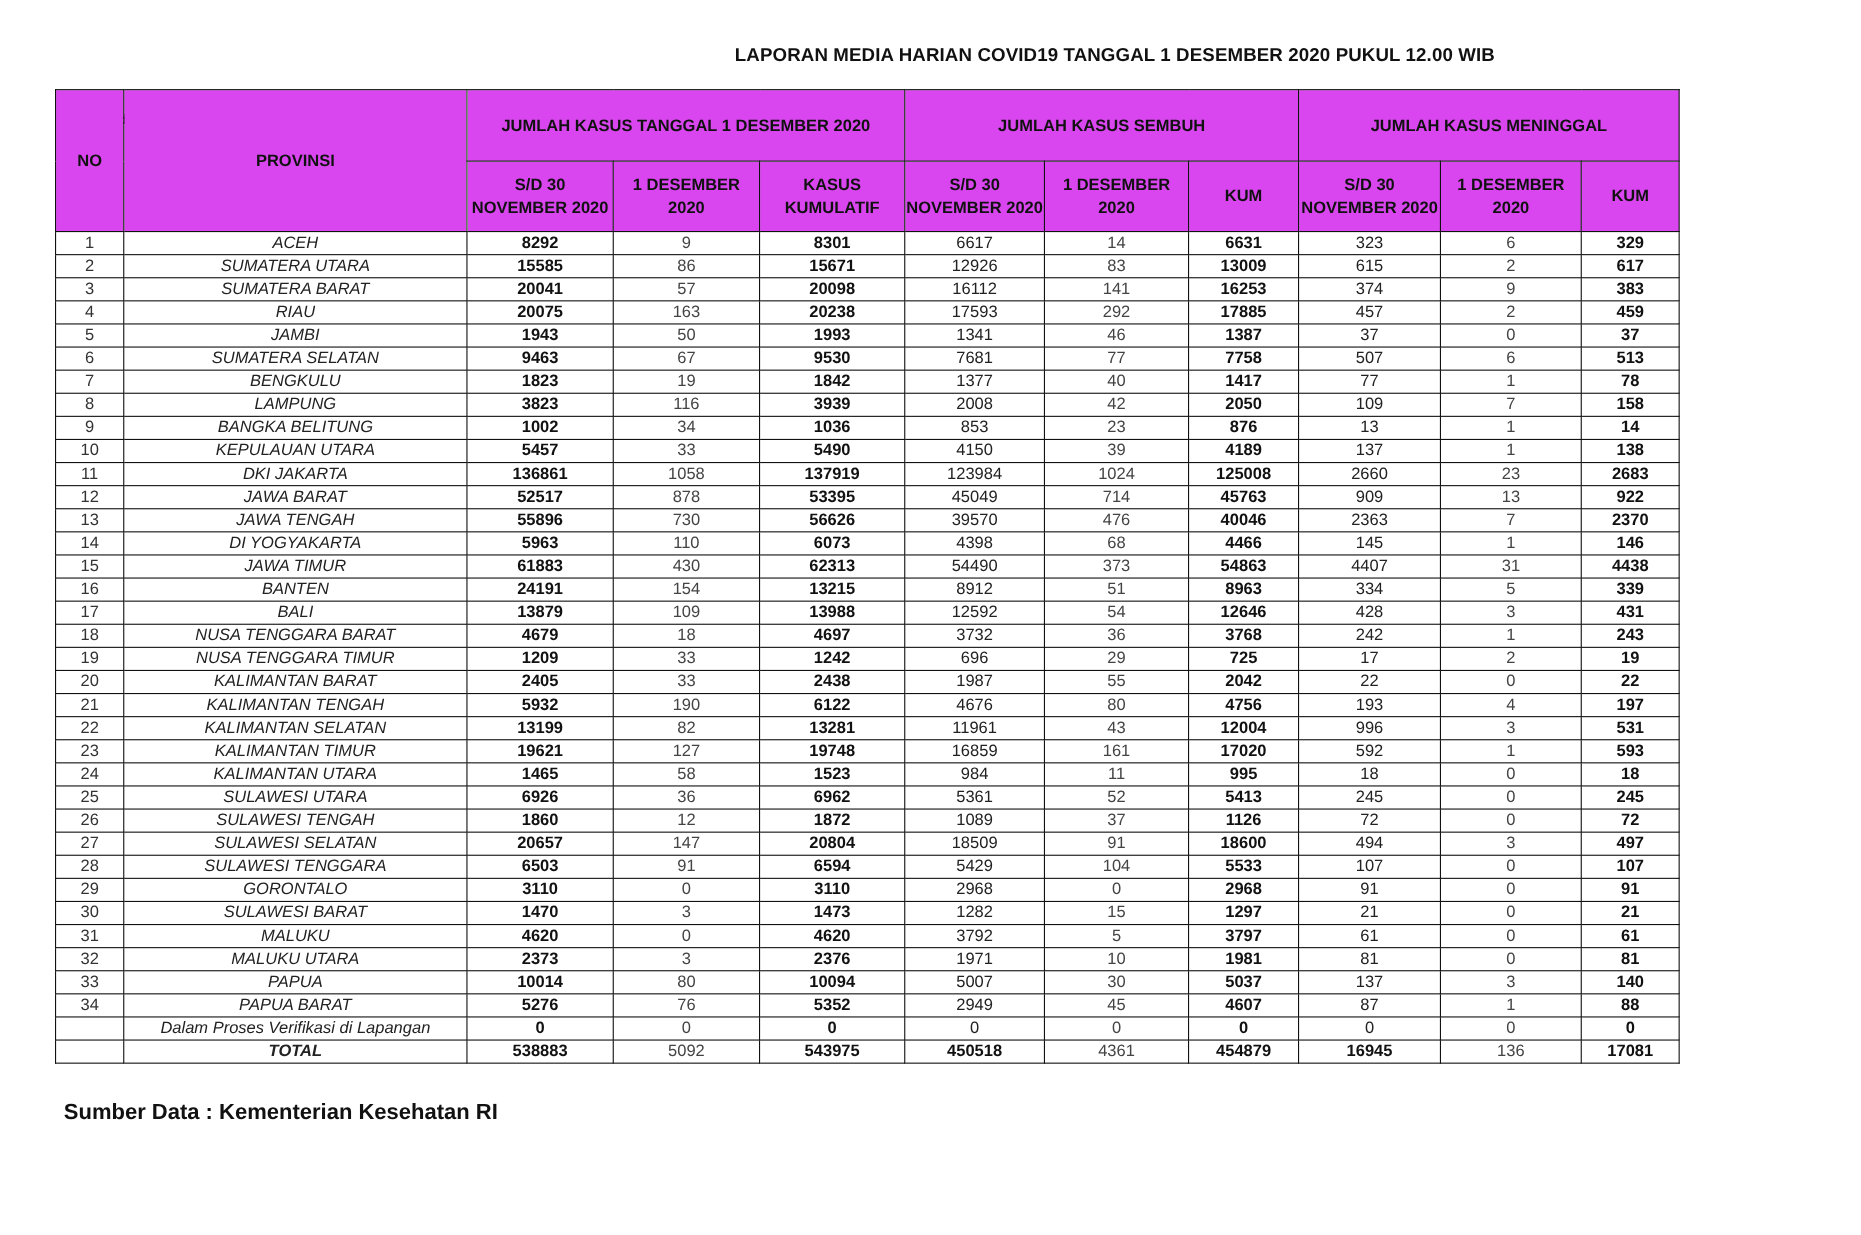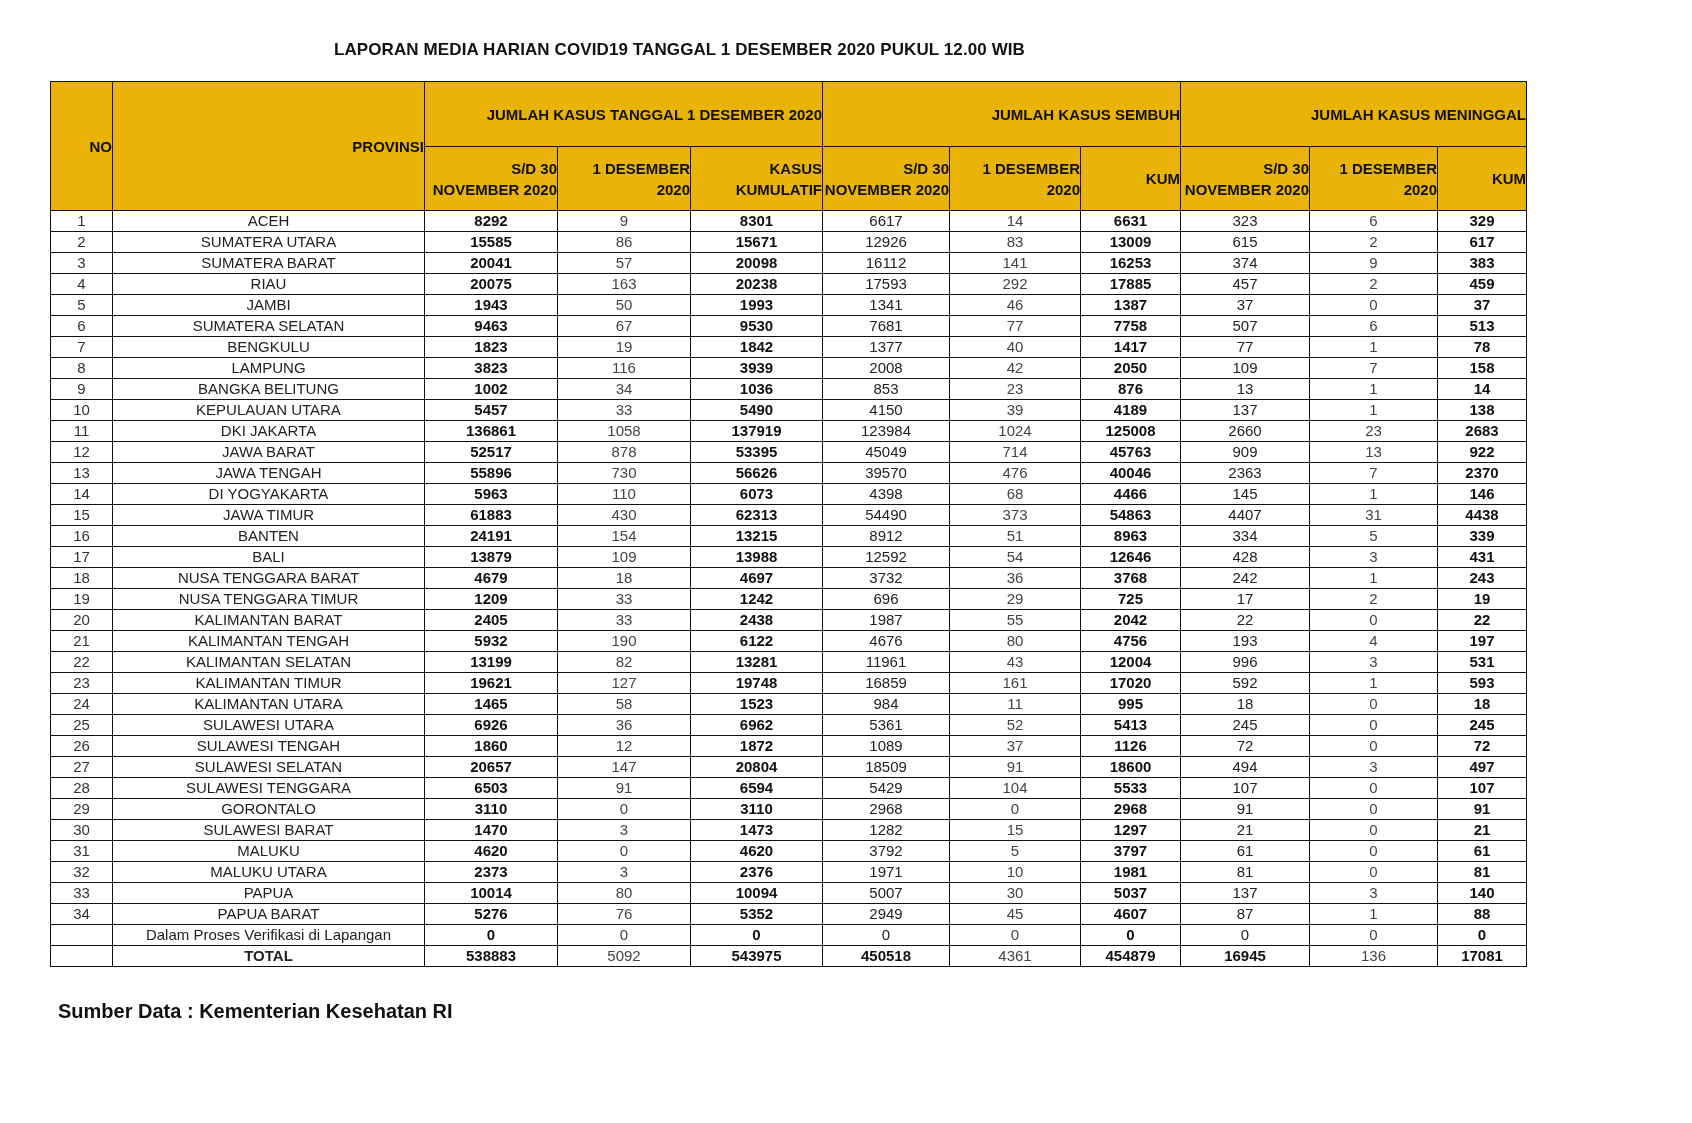--- a/index.html
+++ b/index.html
@@ -1,26 +1,26 @@
 <!DOCTYPE html>
 <html><head>
 <meta charset="utf-8">
 <style>
   html, body { margin:0; padding:0; background:#ffffff; }
   body { width:1692px; height:1123px; position:relative; overflow:hidden; font-family:"Liberation Sans", sans-serif; color:#111; }
-  .title { position:absolute; left:0; width:1359px; top:40px; text-align:center; font-weight:bold; font-size:17px; letter-spacing:0.1px; }
+  .title { position:absolute; left:0; width:1359px; top:40px; text-align:right; font-weight:bold; font-size:17px; letter-spacing:0.1px; }
   .subtitle { position:absolute; left:108px; top:66px; font-weight:bold; font-size:12.5px;margin-top:36px; }
   table.report { position:absolute; left:50px; top:81px; border-collapse:collapse; table-layout:fixed; width:1476px; }
   table.report td, table.report th { border:1.5px solid #111; padding:0; overflow:hidden; white-space:nowrap; }
-  table.report th { background:#eab308; font-weight:bold; font-size:15px; text-align:right; vertical-align:middle; line-height:21px; white-space:normal; }
+  table.report th { background:#d946ef; font-weight:bold; font-size:15px; text-align:center; vertical-align:middle; line-height:21px; white-space:normal; }
   th.group { height:64px; }
   th.sub { height:63px; }
   table.report td { height:20px; font-size:15px; line-height:20px; text-align:center; font-family:"Liberation Sans Narrow","Liberation Sans", sans-serif; }
   td.no { color:#333; }
-  td.prov { text-align:left; padding-left:3px; font-size:14.5px; color:#222; }
+  td.prov { text-align:left; padding-left:3px; font-size:14.5px; color:#222;font-style:italic; }
   td.b { font-weight:bold; }
   td.l { color:#444; }
   td.m { color:#222; }
   tr.total td.prov { font-weight:bold; }
   .source { position:absolute; left:58px; top:1000px; font-weight:bold; font-size:20px; }
 </style>
 </head>
 <body>
 
 <div class="title">LAPORAN MEDIA HARIAN COVID19 TANGGAL 1 DESEMBER 2020 PUKUL 12.00 WIB</div>

